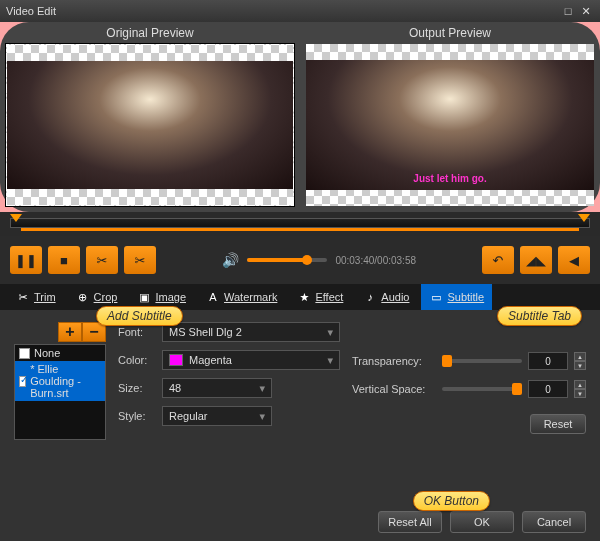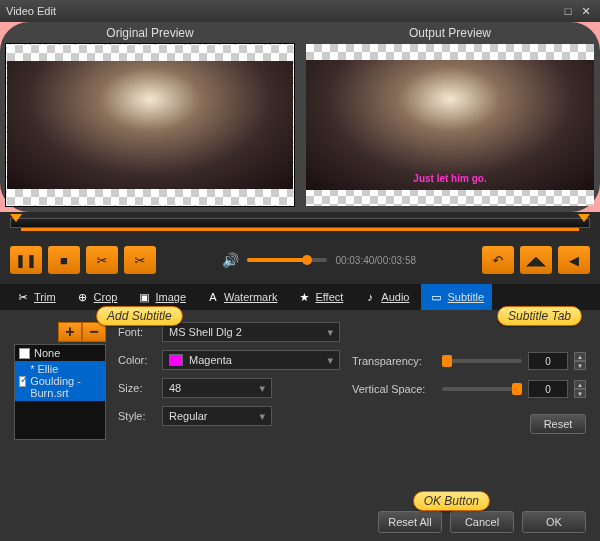--- a/index.html
+++ b/index.html
@@ -228,17 +228,17 @@
             </div>
         </div>
         <div class="reset-btn">Reset</div>
       </div>
     </div>
   </div>
 
   <div class="footer">
     <div class="callout" style="bottom:30px; right:110px;">OK Button</div>
     <div class="footer-btn">Reset All</div>
+    <div class="footer-btn">OK</div>
     <div class="footer-btn">Cancel</div>
-    <div class="footer-btn">OK</div>
   </div>
 
 </div>
 
 </body></html>

